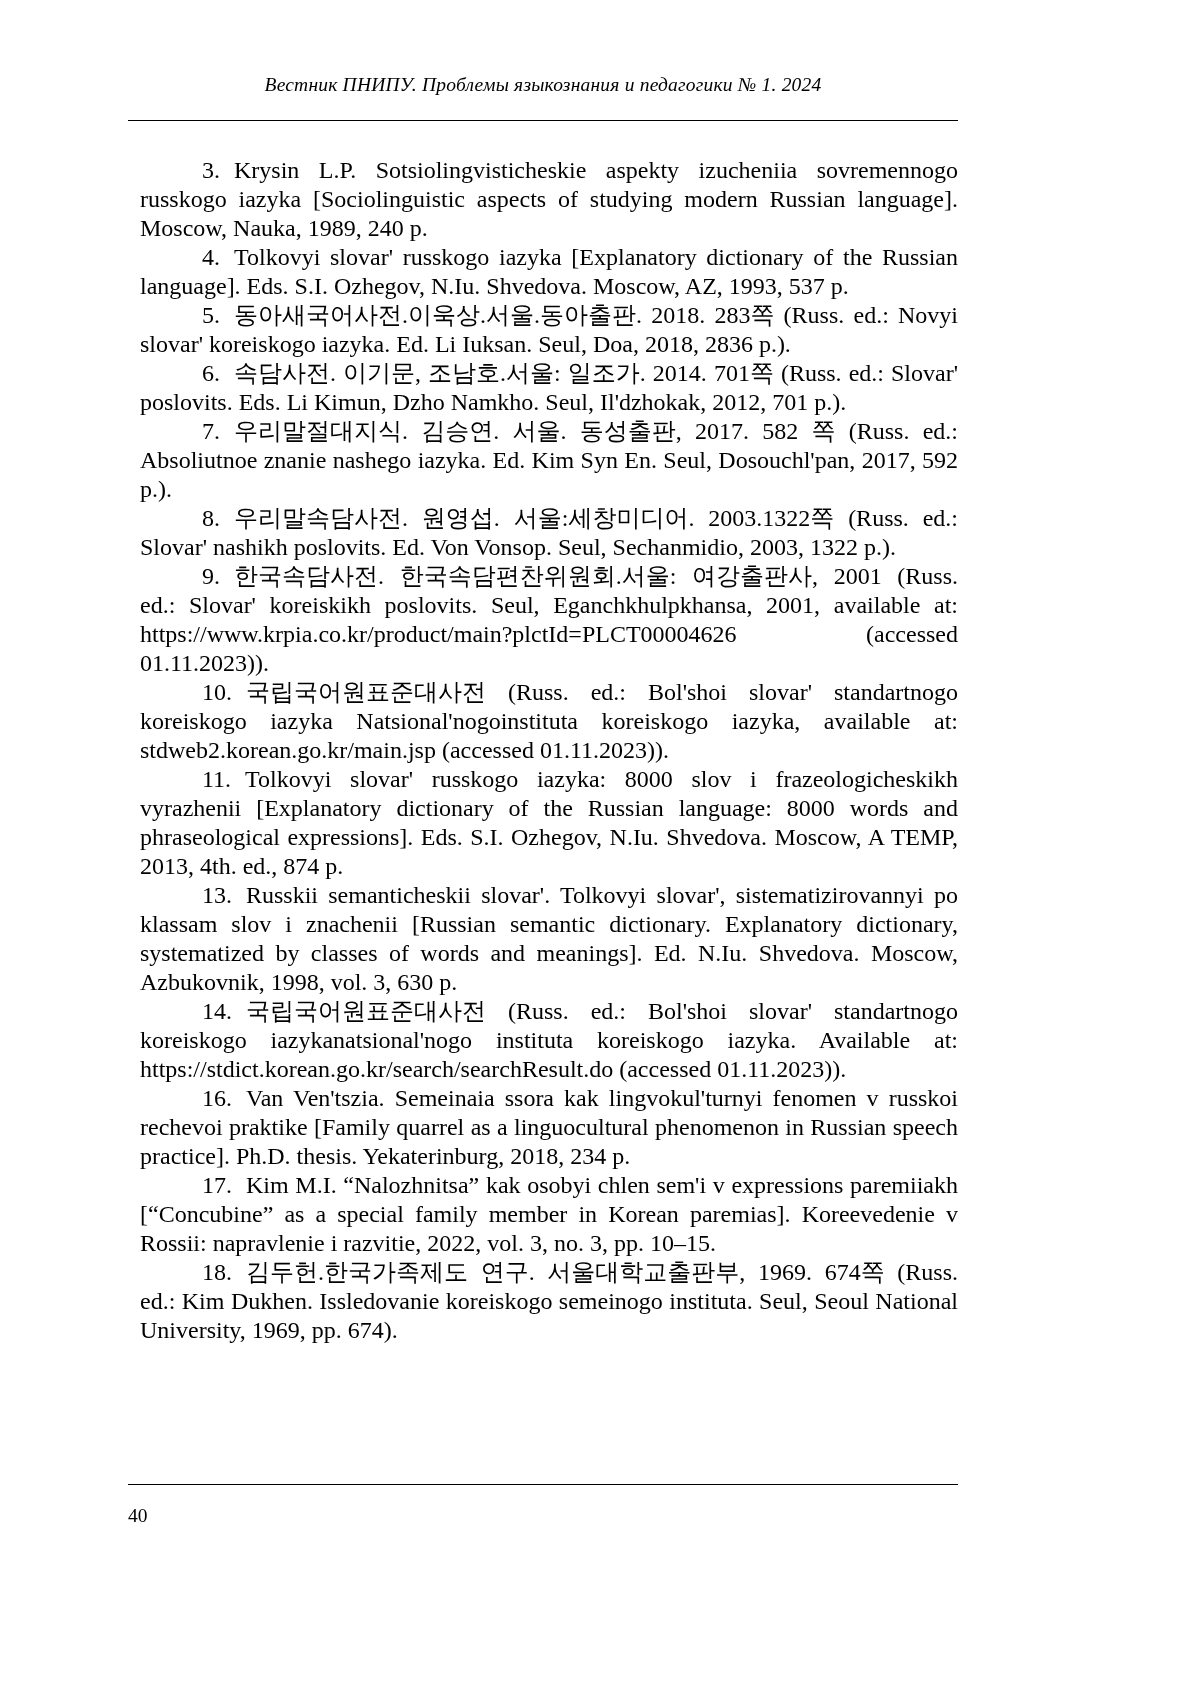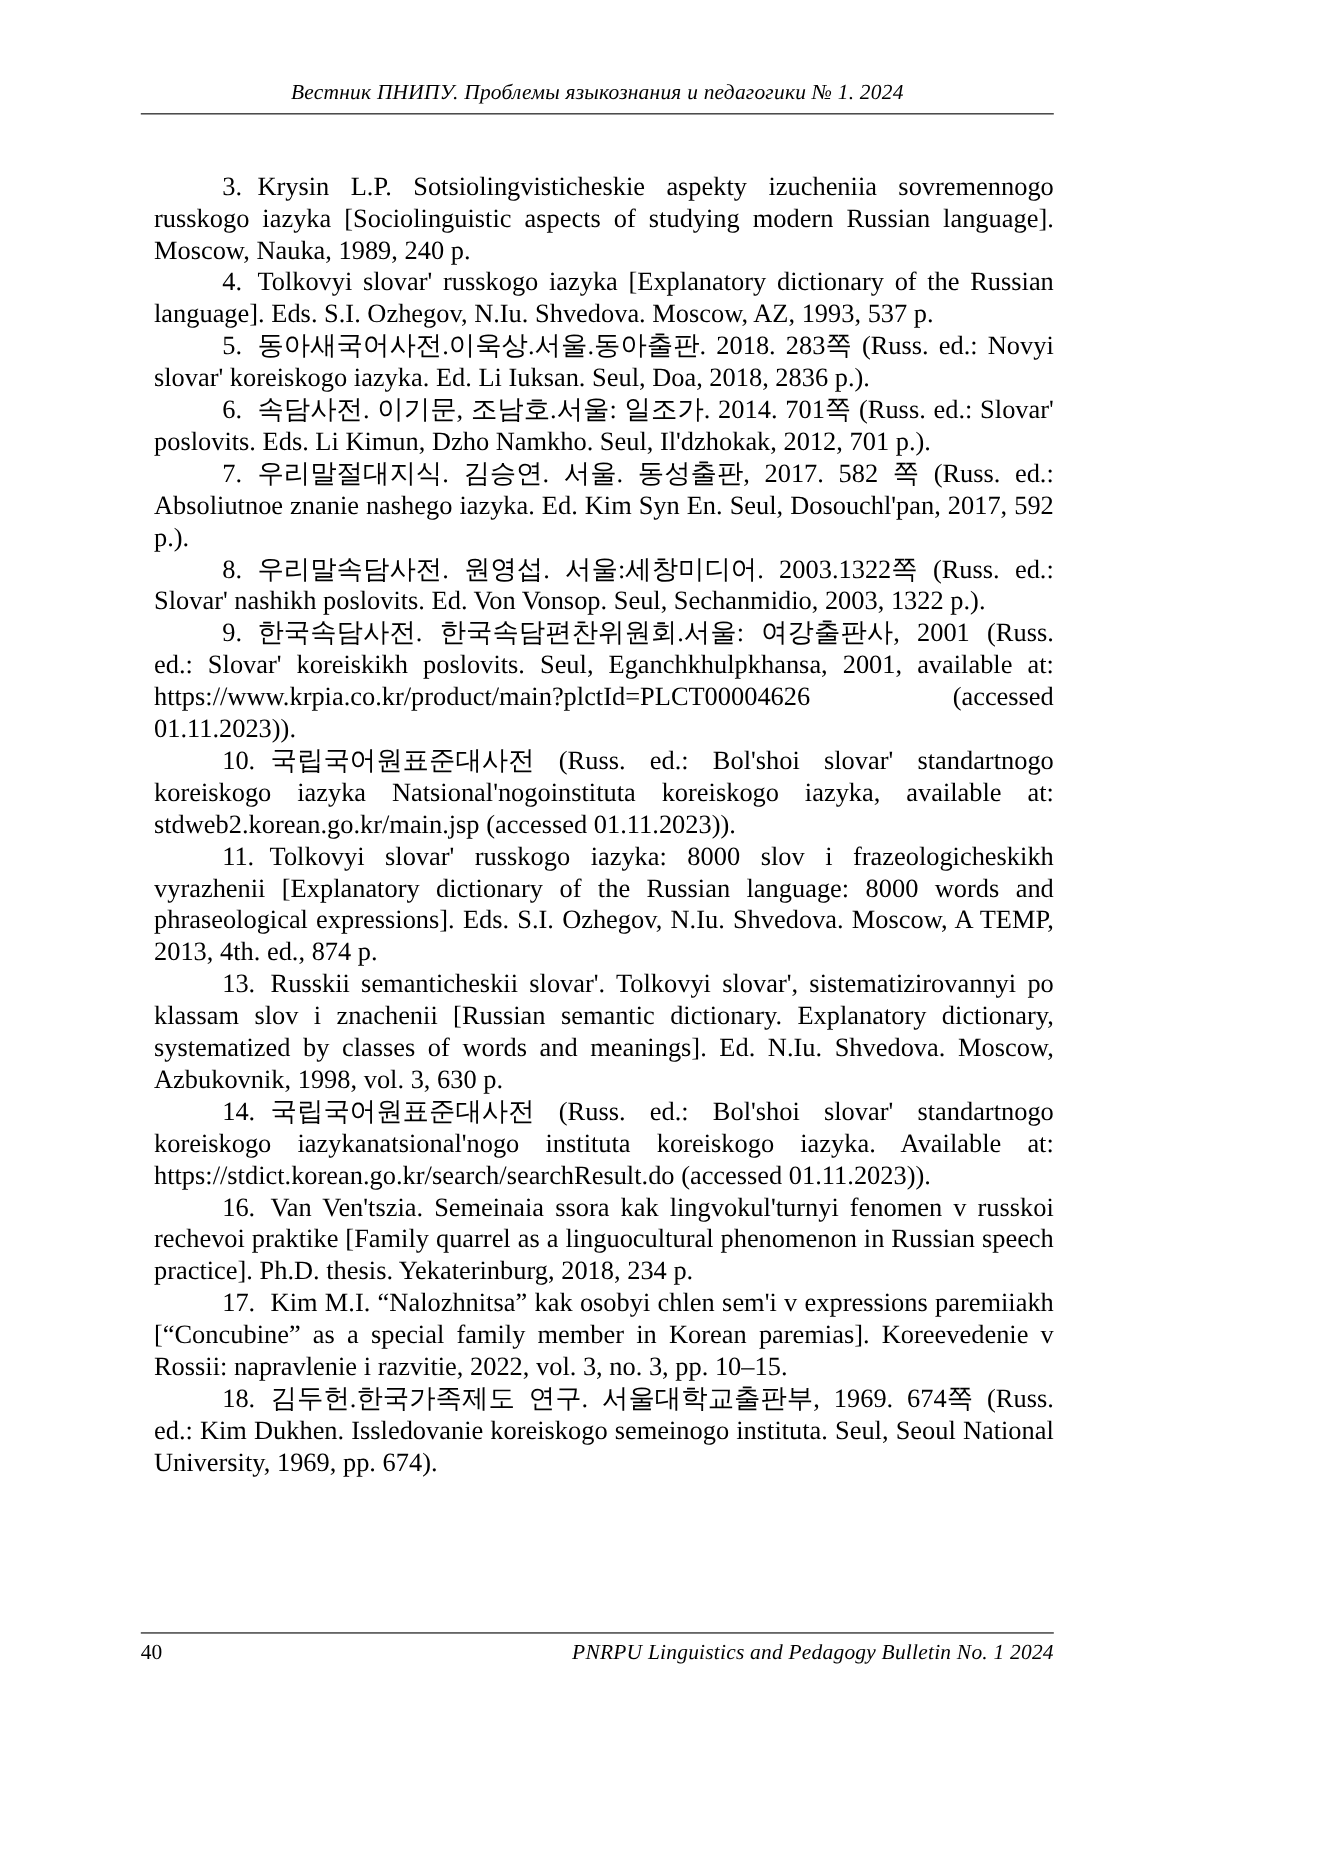--- a/index.html
+++ b/index.html
@@ -21,21 +21,21 @@
   }
   .header {
     position: absolute;
     left: 128px;
     width: 830px;
     top: 74px;
     text-align: center;
     font-style: italic;
     font-size: 19.5px;
     letter-spacing: 0.2px;
-    padding-bottom: 7px;
+    padding-bottom: 24px;
     border-bottom: 1.8px solid #000;
   }
   .content {
     position: absolute;
     left: 140px;
     width: 818px;
     top: 156px;
     font-size: 24px;
     line-height: 29px;
     text-align: justify;
@@ -49,21 +49,21 @@
     padding-right: 14px;
   }
   .italic {
   }
   .footer {
     position: absolute;
     left: 128px;
     width: 830px;
     top: 1484px;
     border-top: 1.8px solid #000;
-    padding-top: 7px;
+    padding-top: 20px;
     display: flex;
     justify-content: space-between;
     align-items: baseline;
     font-size: 19.5px;
   }
   .footer .page-number {
     font-style: normal;
   }
   .footer .journal-title {
     font-style: italic;
@@ -91,16 +91,15 @@
       <p class="ref"><span class="ref-num">11.</span><span>Tolkovyi slovar' russkogo iazyka: 8000 slov i frazeologicheskikh vyrazhenii [Explanatory dictionary of the Russian language: 8000 words and phraseological expressions]. Eds. S.I. Ozhegov, N.Iu. Shvedova. Moscow, A TEMP, 2013, 4th. ed., 874 p.</span></p>
       <p class="ref"><span class="ref-num">13.</span><span>Russkii semanticheskii slovar'. Tolkovyi slovar', sistematizirovannyi po klassam slov i znachenii [Russian semantic dictionary. Explanatory dictionary, systematized by classes of words and meanings]. Ed. N.Iu. Shvedova. Moscow, Azbukovnik, 1998, vol. 3, 630 p.</span></p>
       <p class="ref"><span class="ref-num">14.</span><span>국립국어원표준대사전 (Russ. ed.: Bol'shoi slovar' standartnogo koreiskogo iazykanatsional'nogo instituta koreiskogo iazyka. Available at: https://stdict.korean.go.kr/search/searchResult.do (accessed 01.11.2023)).</span></p>
       <p class="ref"><span class="ref-num">16.</span><span>Van Ven'tszia. Semeinaia ssora kak lingvokul'turnyi fenomen v russkoi rechevoi praktike [Family quarrel as a linguocultural phenomenon in Russian speech practice]. Ph.D. thesis. Yekaterinburg, 2018, 234 p.</span></p>
       <p class="ref"><span class="ref-num">17.</span><span>Kim M.I. “Nalozhnitsa” kak osobyi chlen sem'i v expressions paremiiakh [“Concubine” as a special family member in Korean paremias]. </span><span class="italic">Koreevedenie v Rossii: napravlenie i razvitie</span><span>, 2022, vol. 3, no. 3, pp. 10–15.</span></p>
       <p class="ref"><span class="ref-num">18.</span><span>김두헌.한국가족제도 연구. 서울대학교출판부, 1969. 674쪽 (Russ. ed.: Kim Dukhen. Issledovanie koreiskogo semeinogo instituta. Seul, Seoul National University, 1969, pp. 674).</span></p>
     </div>
 
   <div class="footer">
     <span class="page-number">40</span>
-    <span class="journal-title">PNRPU Linguistics and Pedagogy Bulletin No. 1 2024</span>
   </div>
 
 </div>
 
 </body></html>

